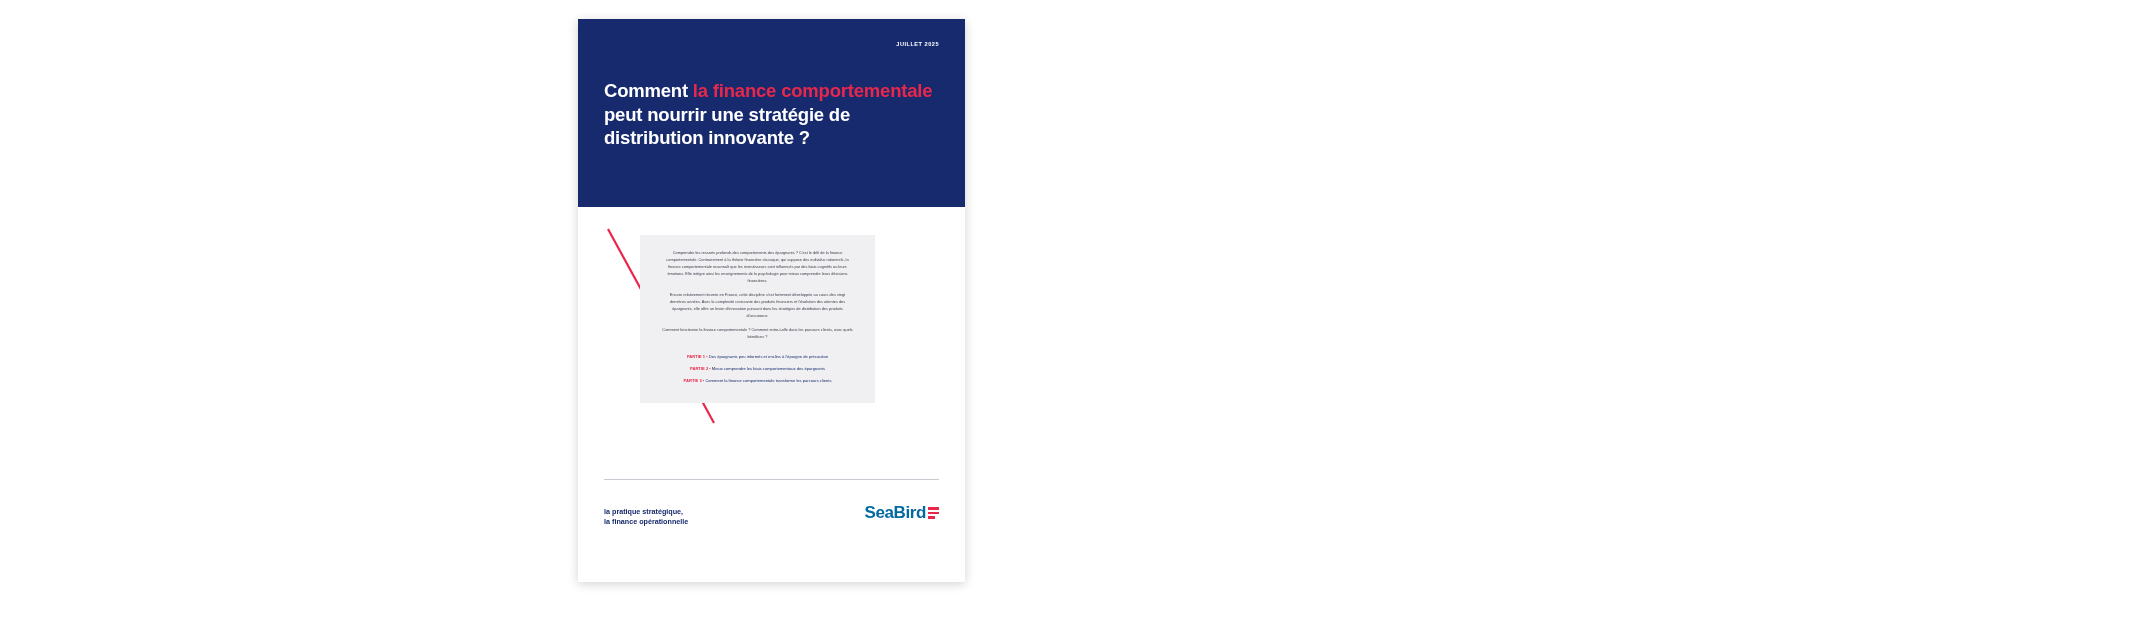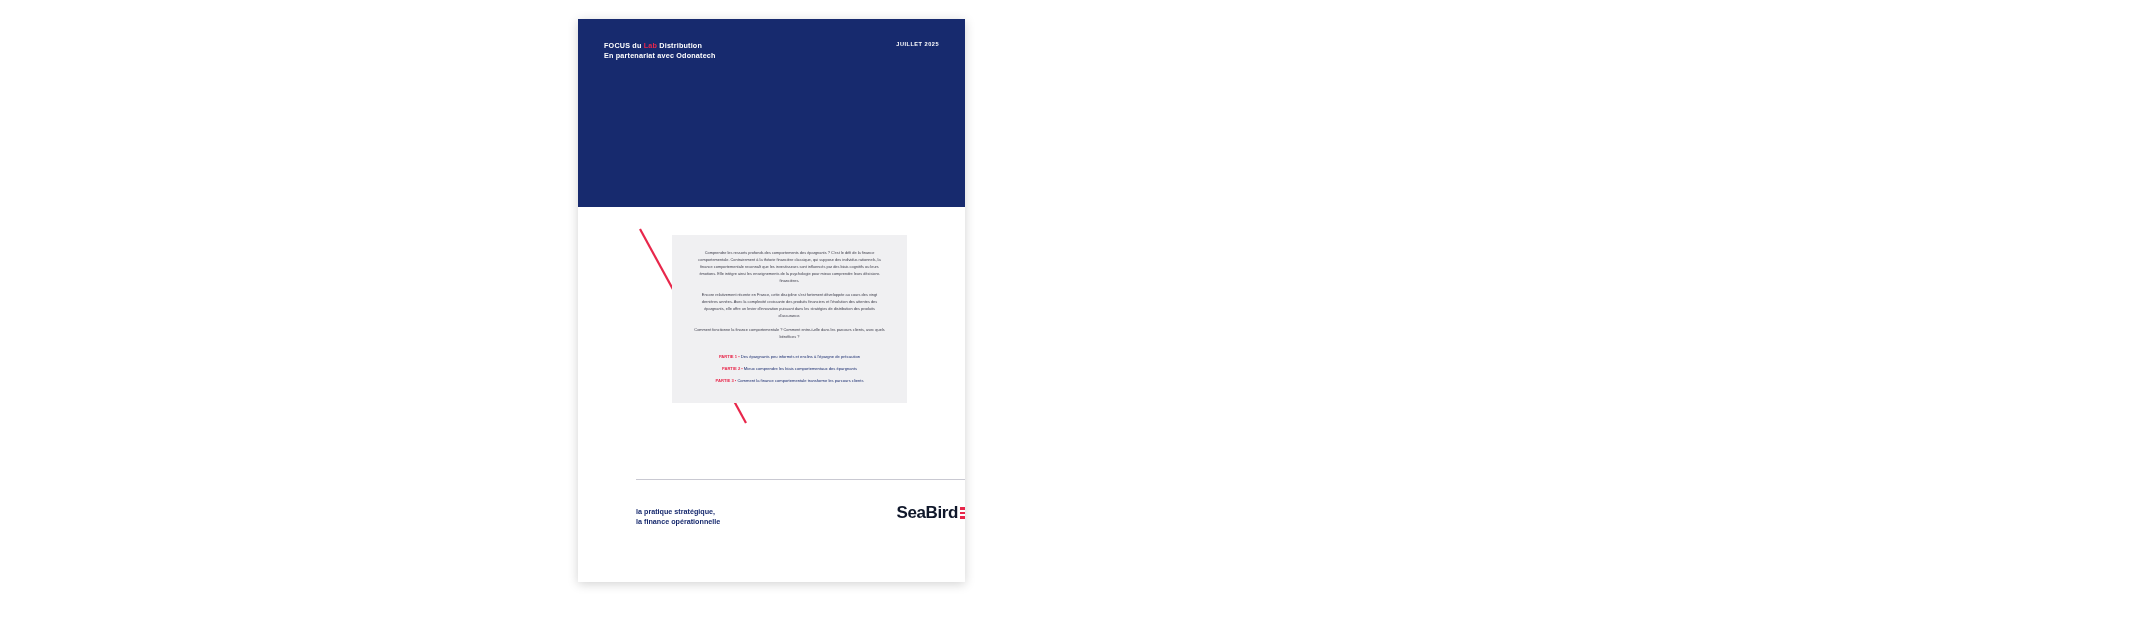--- a/index.html
+++ b/index.html
@@ -67,21 +67,20 @@
     letter-spacing: -0.2px;
   }
   .doc-title .hl { color: #e8274b; }
 
   
   .doc-body {
     position: relative;
     width: 100%;
     height: 375px;
     background: #ffffff;
-    margin-left: 32px;
   }
 
   
   .diagonal {
     position: absolute;
     left: 28px;
     top: 20px;
     width: 120px;
     height: 200px;
     overflow: visible;
@@ -152,21 +151,21 @@
     position: absolute;
     right: 0;
     top: 0;
     display: flex;
     align-items: center;
   }
   .logo-text {
     font-size: 17px;
     font-weight: bold;
     letter-spacing: -0.4px;
-    color: #0f172a;
+    color: #0369a1;
   }
   .logo-bars {
     display: inline-block;
     margin-left: 2px;
     width: 11px;
   }
   .logo-bars i {
     display: block;
     height: 2.6px;
     background: #e8274b;
@@ -178,27 +177,26 @@
 </style>
 </head>
 <body>
 
 <div class="stage">
 
   <div class="doc-page">
 
     <div class="doc-header">
 
-      <div class="brandline">
-        <span>FOCUS du </span><span class="accent">Lab</span><span> Distribution</span><br>
-        <span>En partenariat avec Odonatech</span>
+
+      <div class="issue-date">JUILLET 2025</div>
+
+      <div class="doc-title">
+        <span>Comment </span><span class="hl">la finance comportementale</span><span> peut nourrir une stratégie de distribution innovante ?</span>
       </div>
-
-      <div class="issue-date">JUILLET 2025</div>
-
 
     </div>
 
     <div class="doc-body">
 
       <svg class="diagonal" viewBox="0 0 120 200" preserveAspectRatio="none">
         <line x1="2" y1="2" x2="108" y2="196" stroke="#e8274b" stroke-width="2.2"></line>
       </svg>
 
       <div class="text-card">

